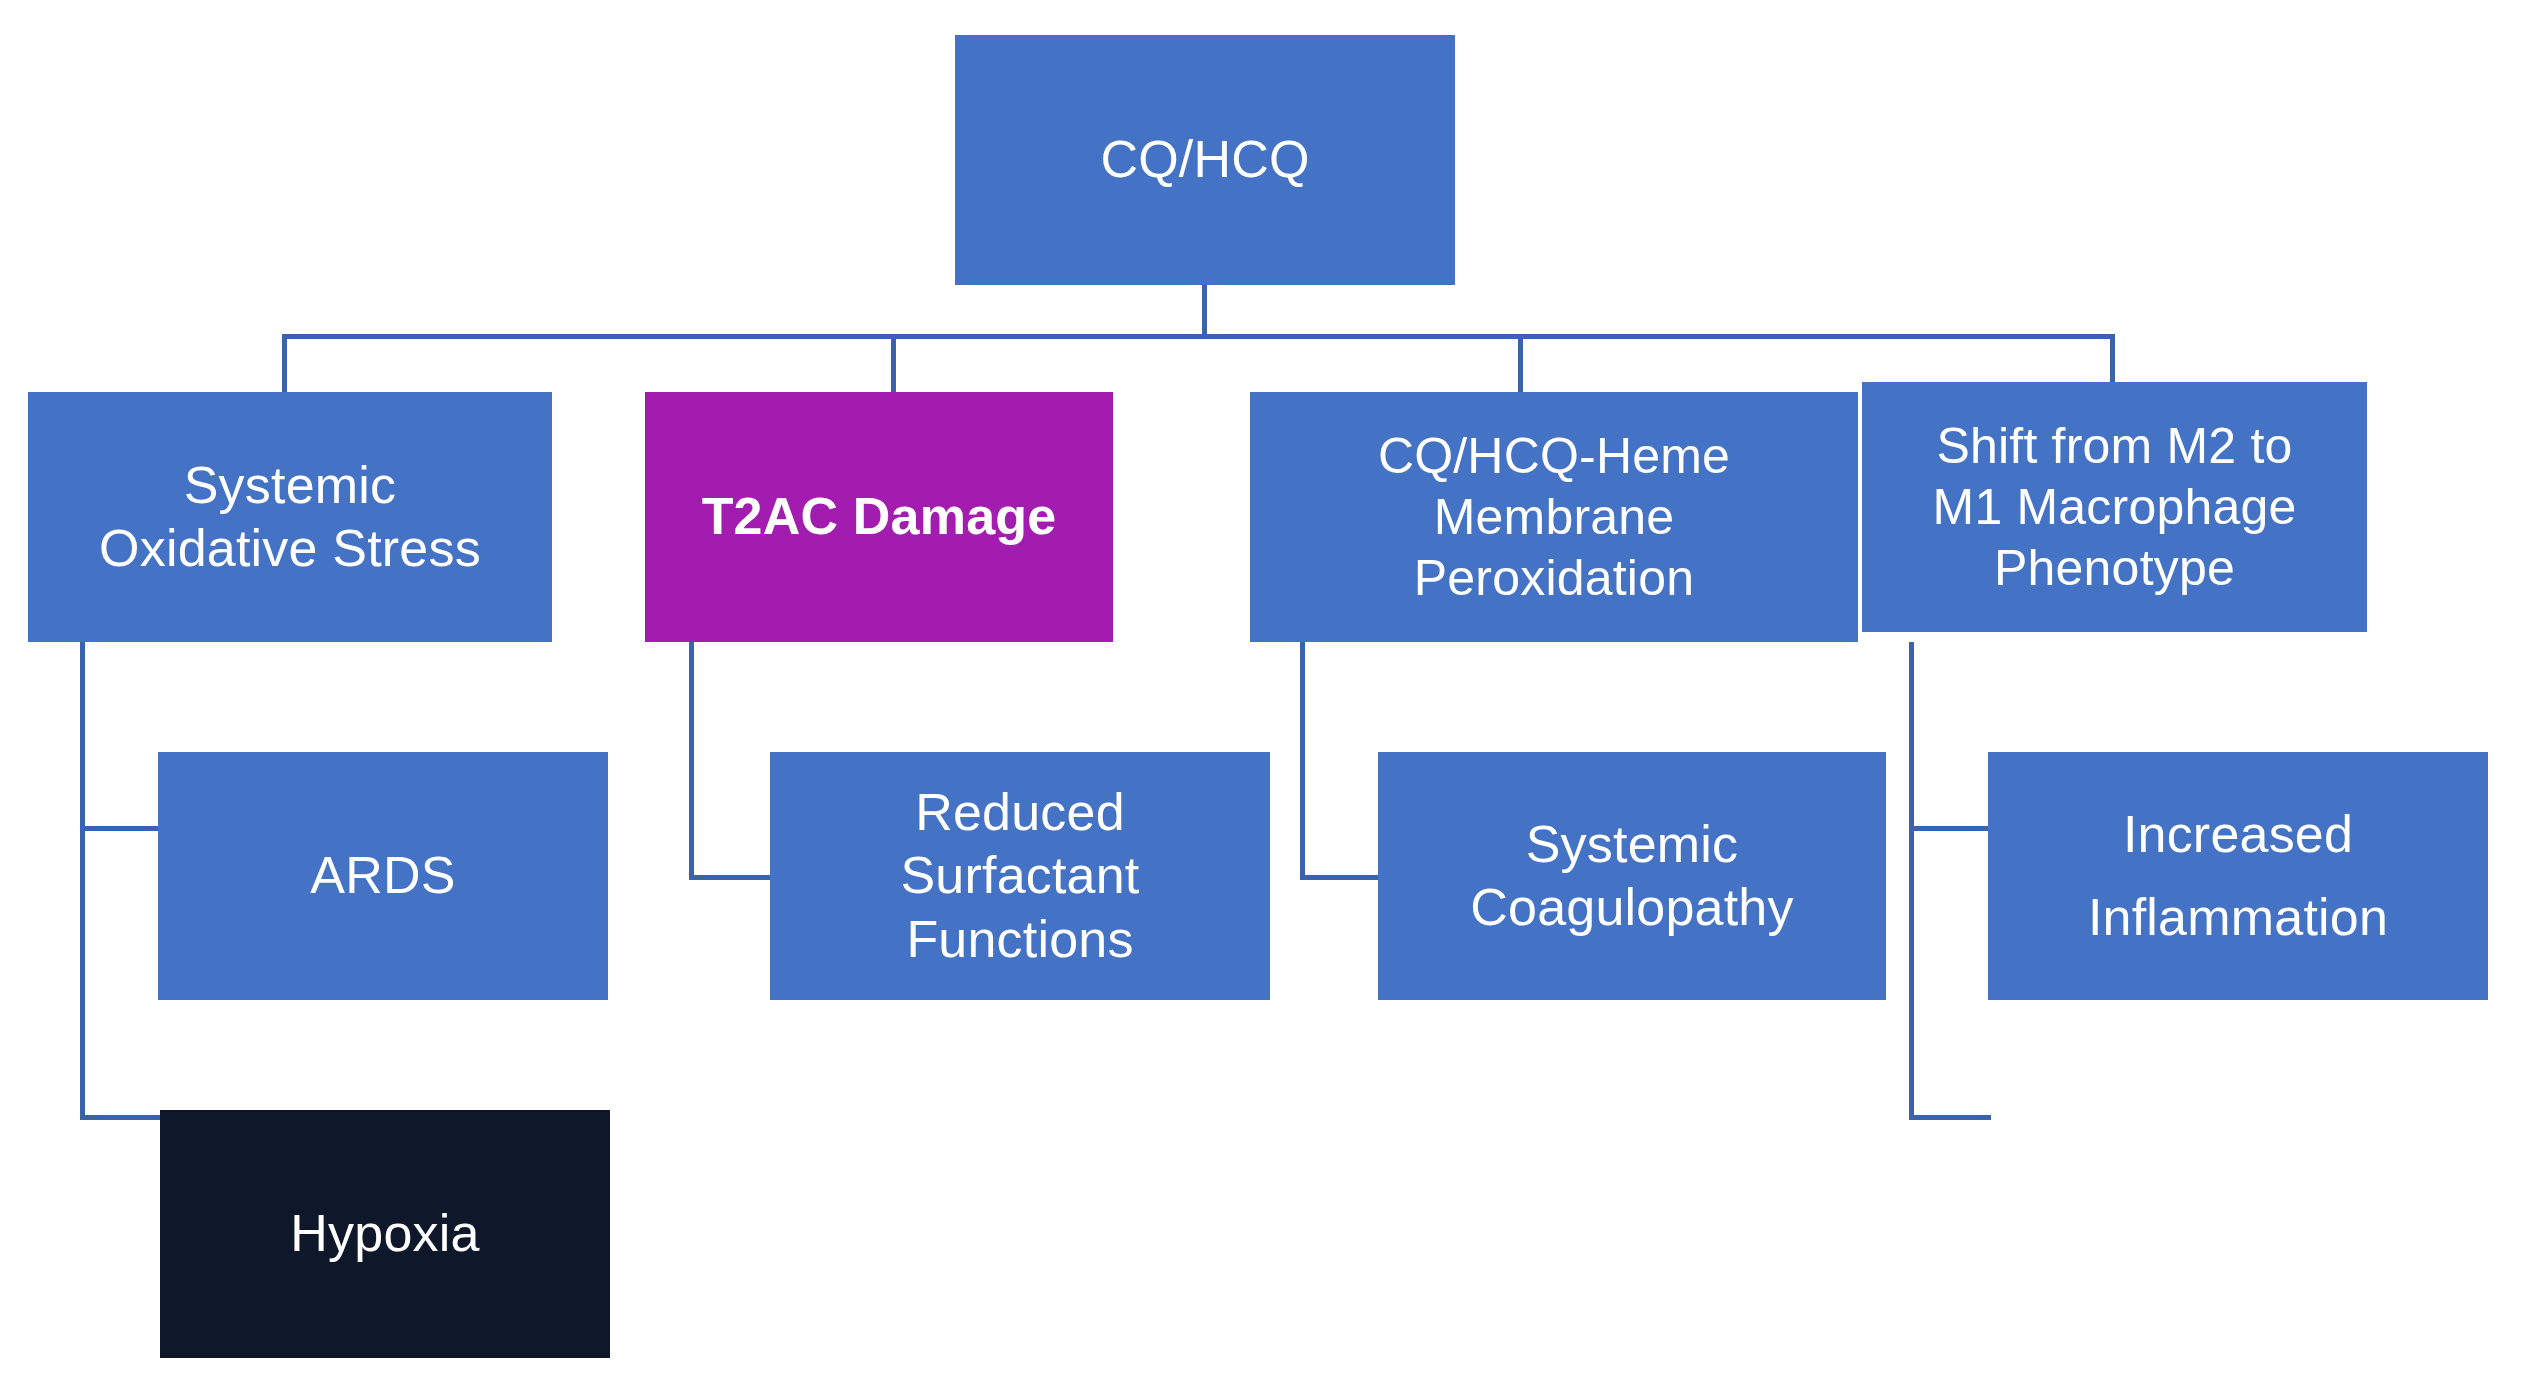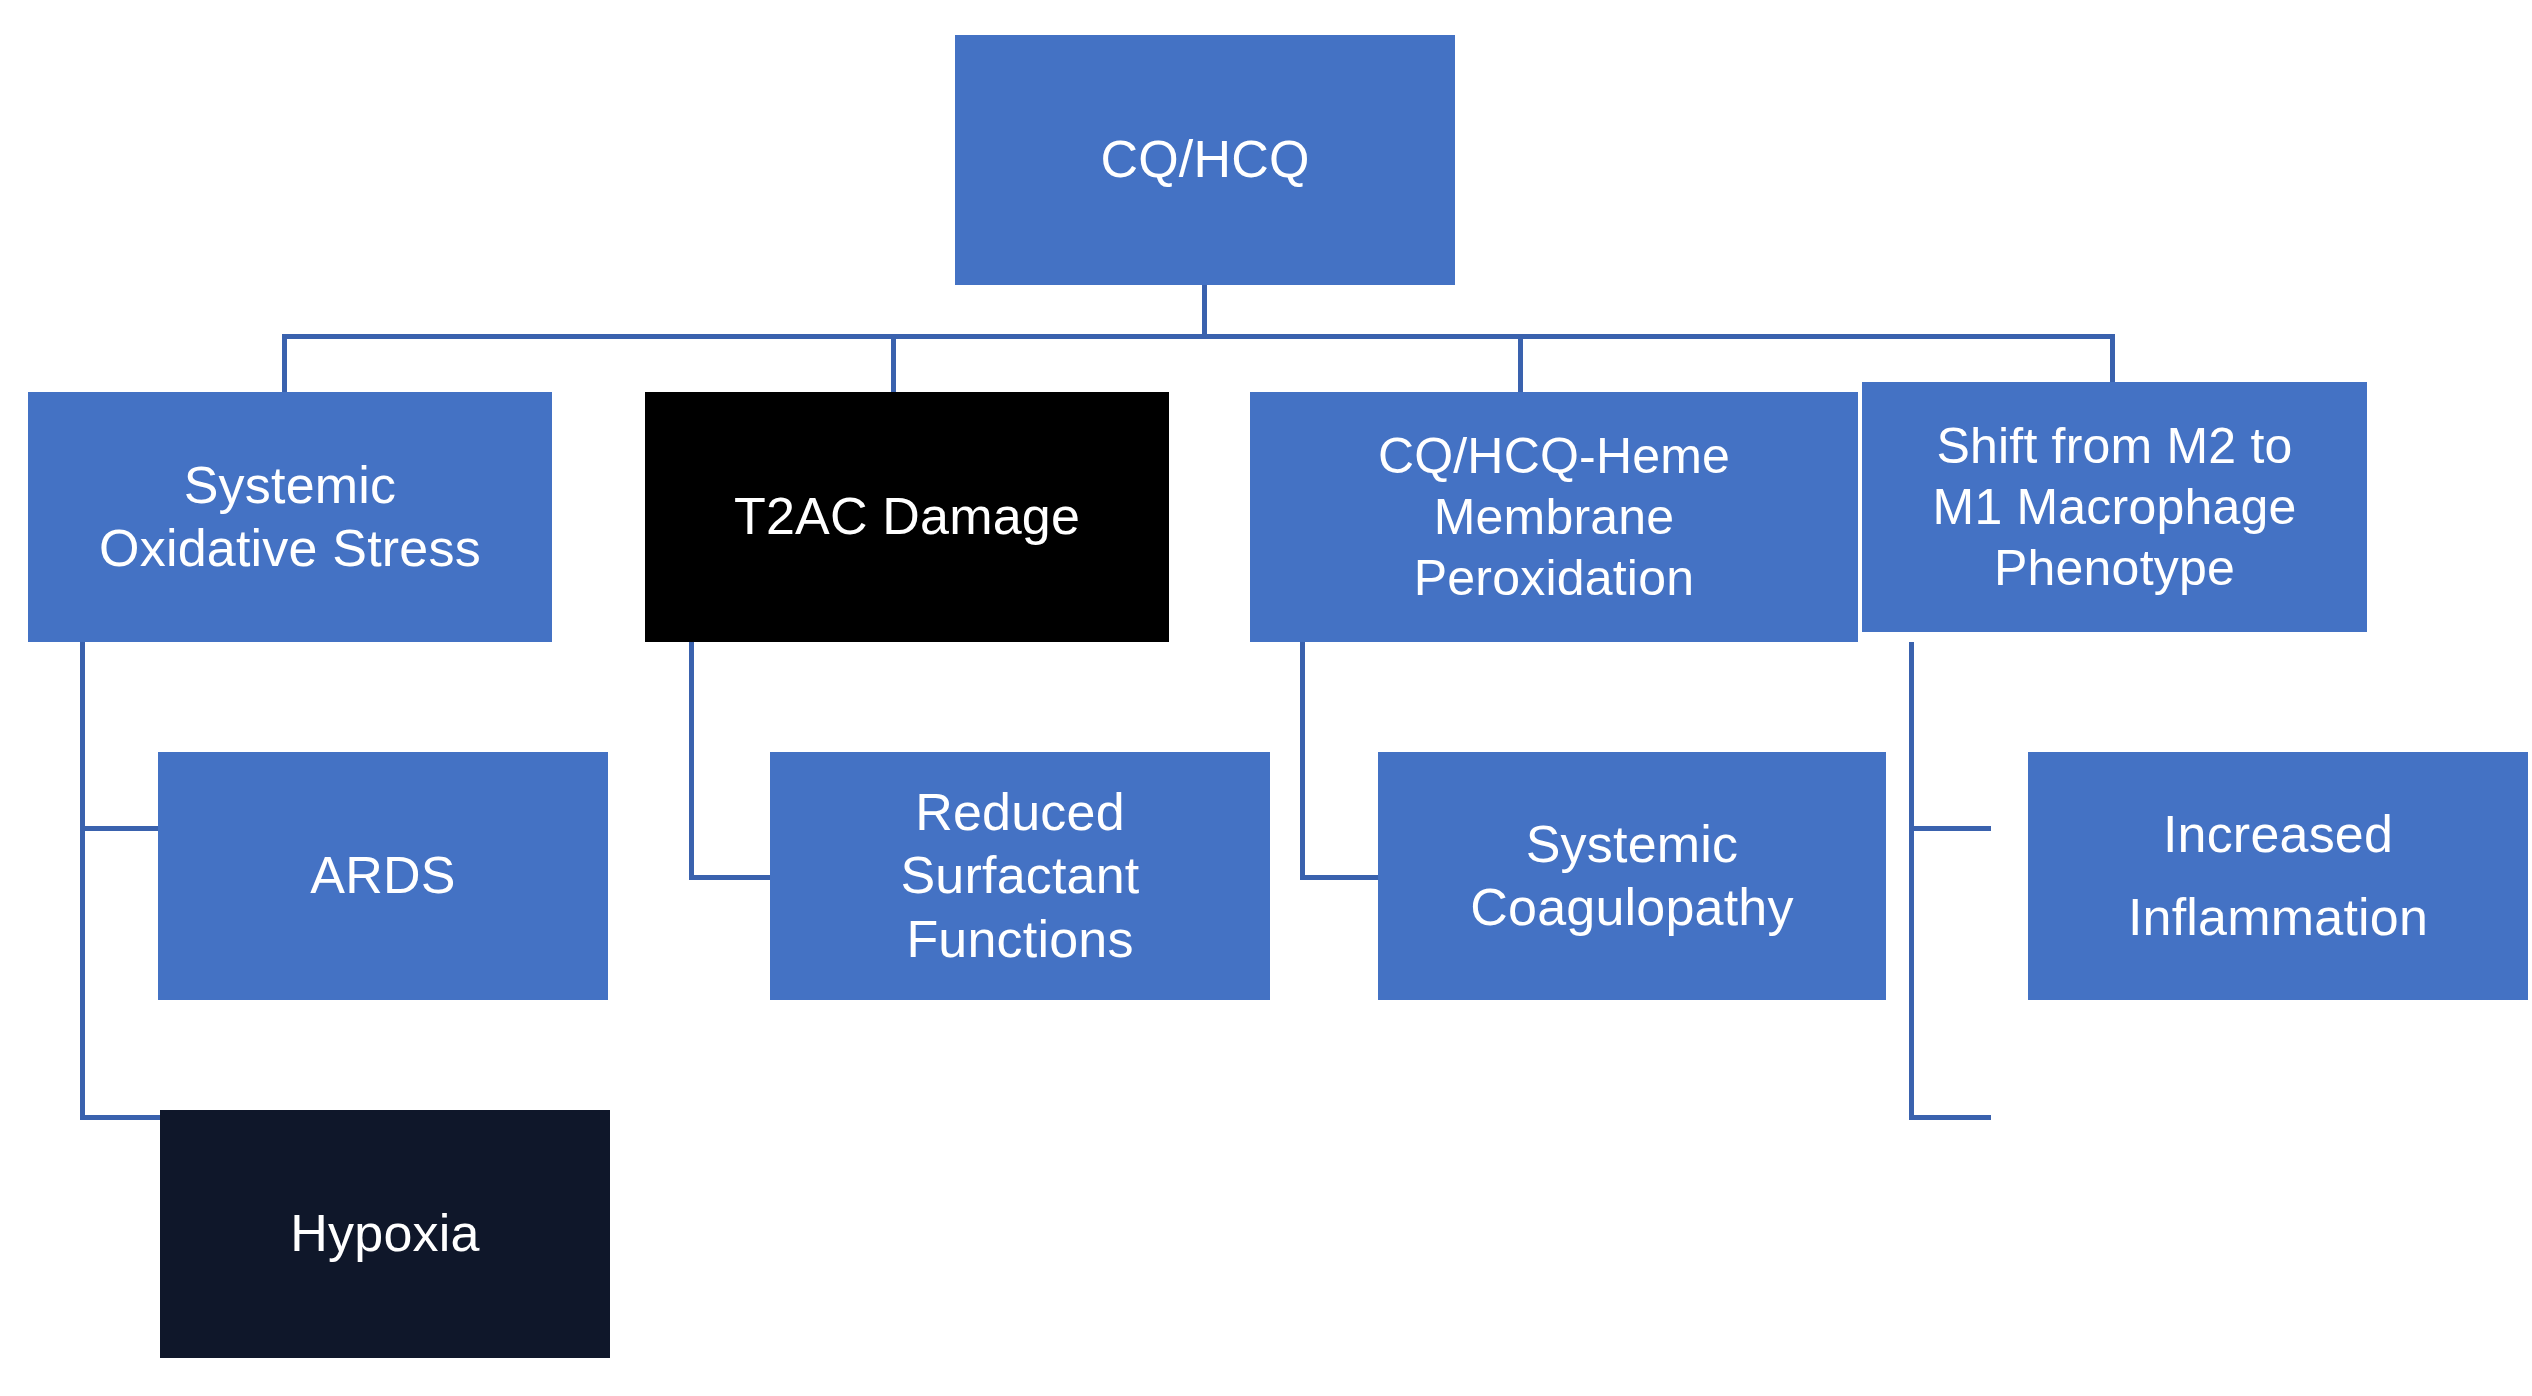--- a/index.html
+++ b/index.html
@@ -77,21 +77,21 @@
 
   <div class="node" style="left: 955px; top: 35px; width: 500px; height: 250px; font-size: 52px; background: rgb(68, 114, 196); color: rgb(255, 255, 255);">
     <span class="node-label">CQ/HCQ</span>
   </div>
 
   <div class="node" style="left: 28px; top: 392px; width: 524px; height: 250px; font-size: 52px; background: rgb(68, 114, 196); color: rgb(255, 255, 255);">
     <span class="node-label">Systemic
 Oxidative Stress</span>
   </div>
 
-  <div class="node" style="left: 645px; top: 392px; width: 524px; height: 250px; font-size: 52px; background: #000000; color: rgb(255, 255, 255);">
+  <div class="node" style="left: 645px; top: 392px; width: 468px; height: 250px; font-size: 52px; background: #a21caf; color: rgb(255, 255, 255); font-weight: bold;">
     <span class="node-label">T2AC Damage</span>
   </div>
 
   <div class="node" style="left: 1250px; top: 392px; width: 608px; height: 250px; font-size: 50px; background: rgb(68, 114, 196); color: rgb(255, 255, 255);">
     <span class="node-label">CQ/HCQ-Heme
 Membrane
 Peroxidation</span>
   </div>
 
   <div class="node" style="left: 1862px; top: 382px; width: 505px; height: 250px; font-size: 50px; background: rgb(68, 114, 196); color: rgb(255, 255, 255);">
@@ -108,21 +108,21 @@
 
   <div class="node" style="left: 158px; top: 752px; width: 450px; height: 248px; font-size: 52px; background: rgb(68, 114, 196); color: rgb(255, 255, 255);">
     <span class="node-label">ARDS</span>
   </div>
 
   <div class="node" style="left: 1378px; top: 752px; width: 508px; height: 248px; font-size: 52px; background: rgb(68, 114, 196); color: rgb(255, 255, 255);">
     <span class="node-label">Systemic
 Coagulopathy</span>
   </div>
 
-  <div class="node" style="left: 1988px; top: 752px; width: 500px; height: 248px; font-size: 52px; line-height: 1.6; background: rgb(68, 114, 196); color: rgb(255, 255, 255); margin-left: 40px;">
+  <div class="node" style="left: 1988px; top: 752px; width: 500px; height: 248px; font-size: 52px; line-height: 1.6; background: rgb(68, 114, 196); color: rgb(255, 255, 255);">
     <span class="node-label">Increased
 Inflammation</span>
   </div>
 
   <div class="node" style="left: 160px; top: 1110px; width: 450px; height: 248px; font-size: 52px; background: #0f172a; color: rgb(255, 255, 255);">
     <span class="node-label">Hypoxia</span>
   </div>
 
 
 </div>

